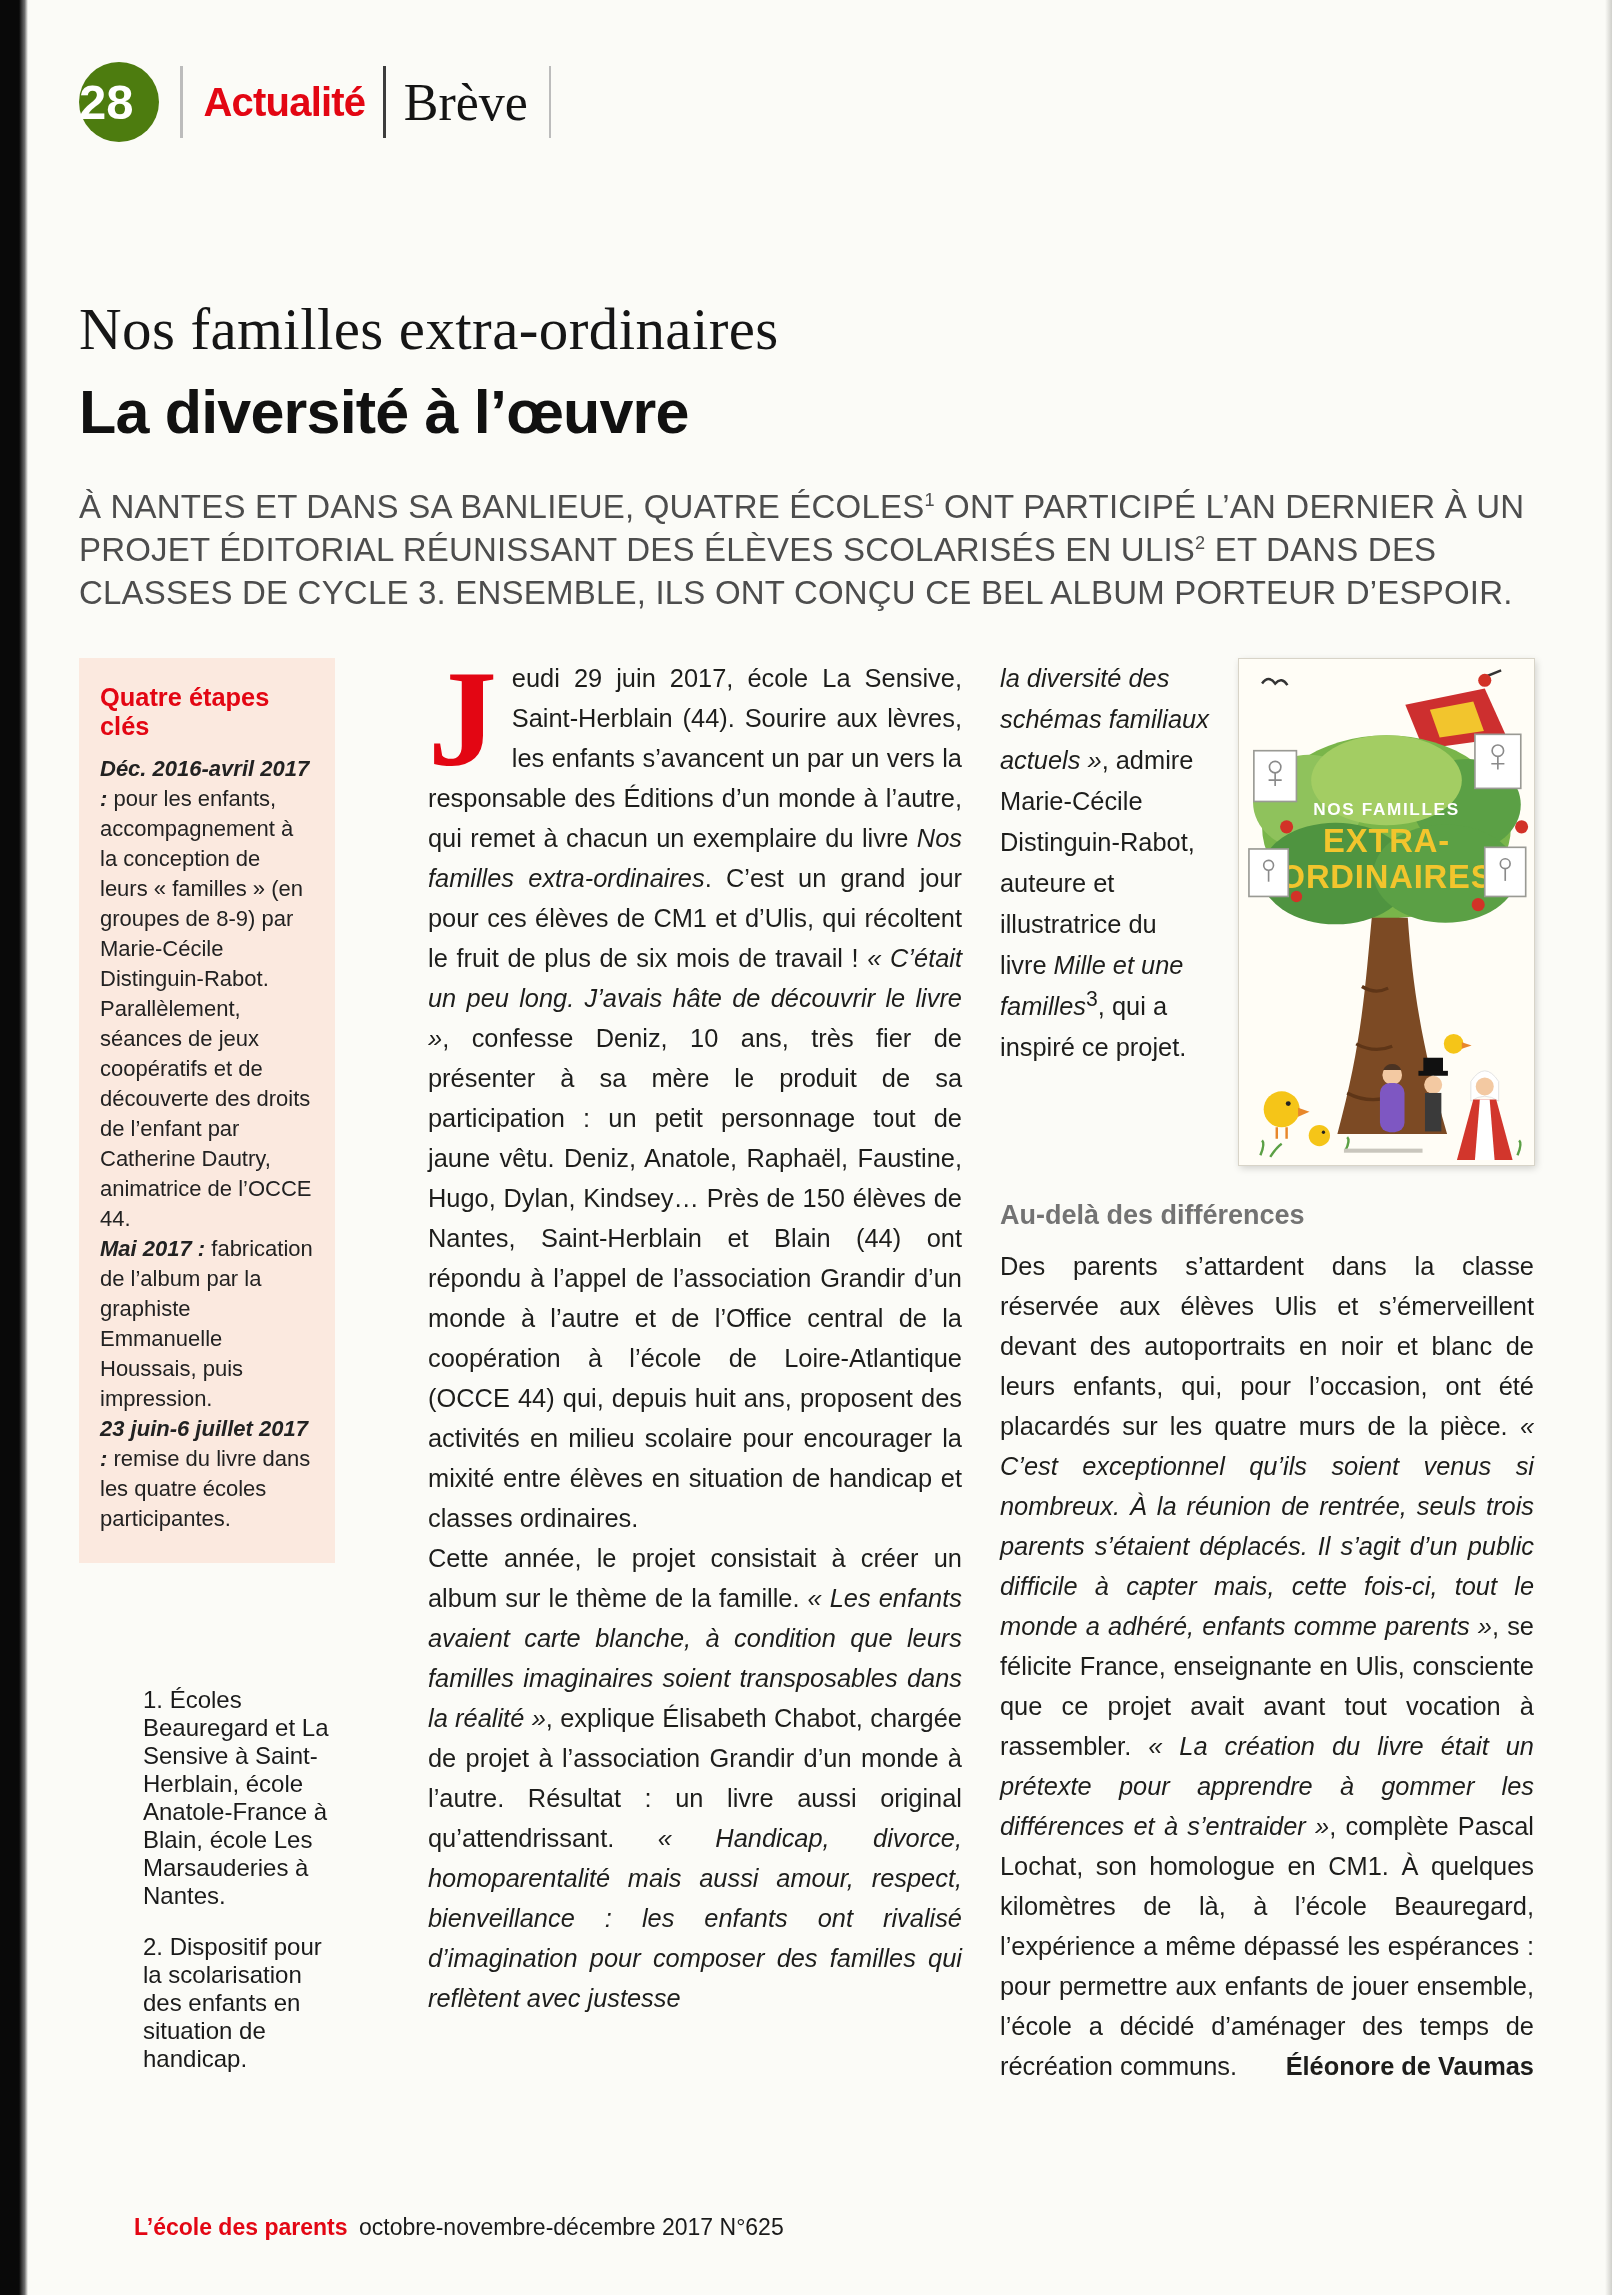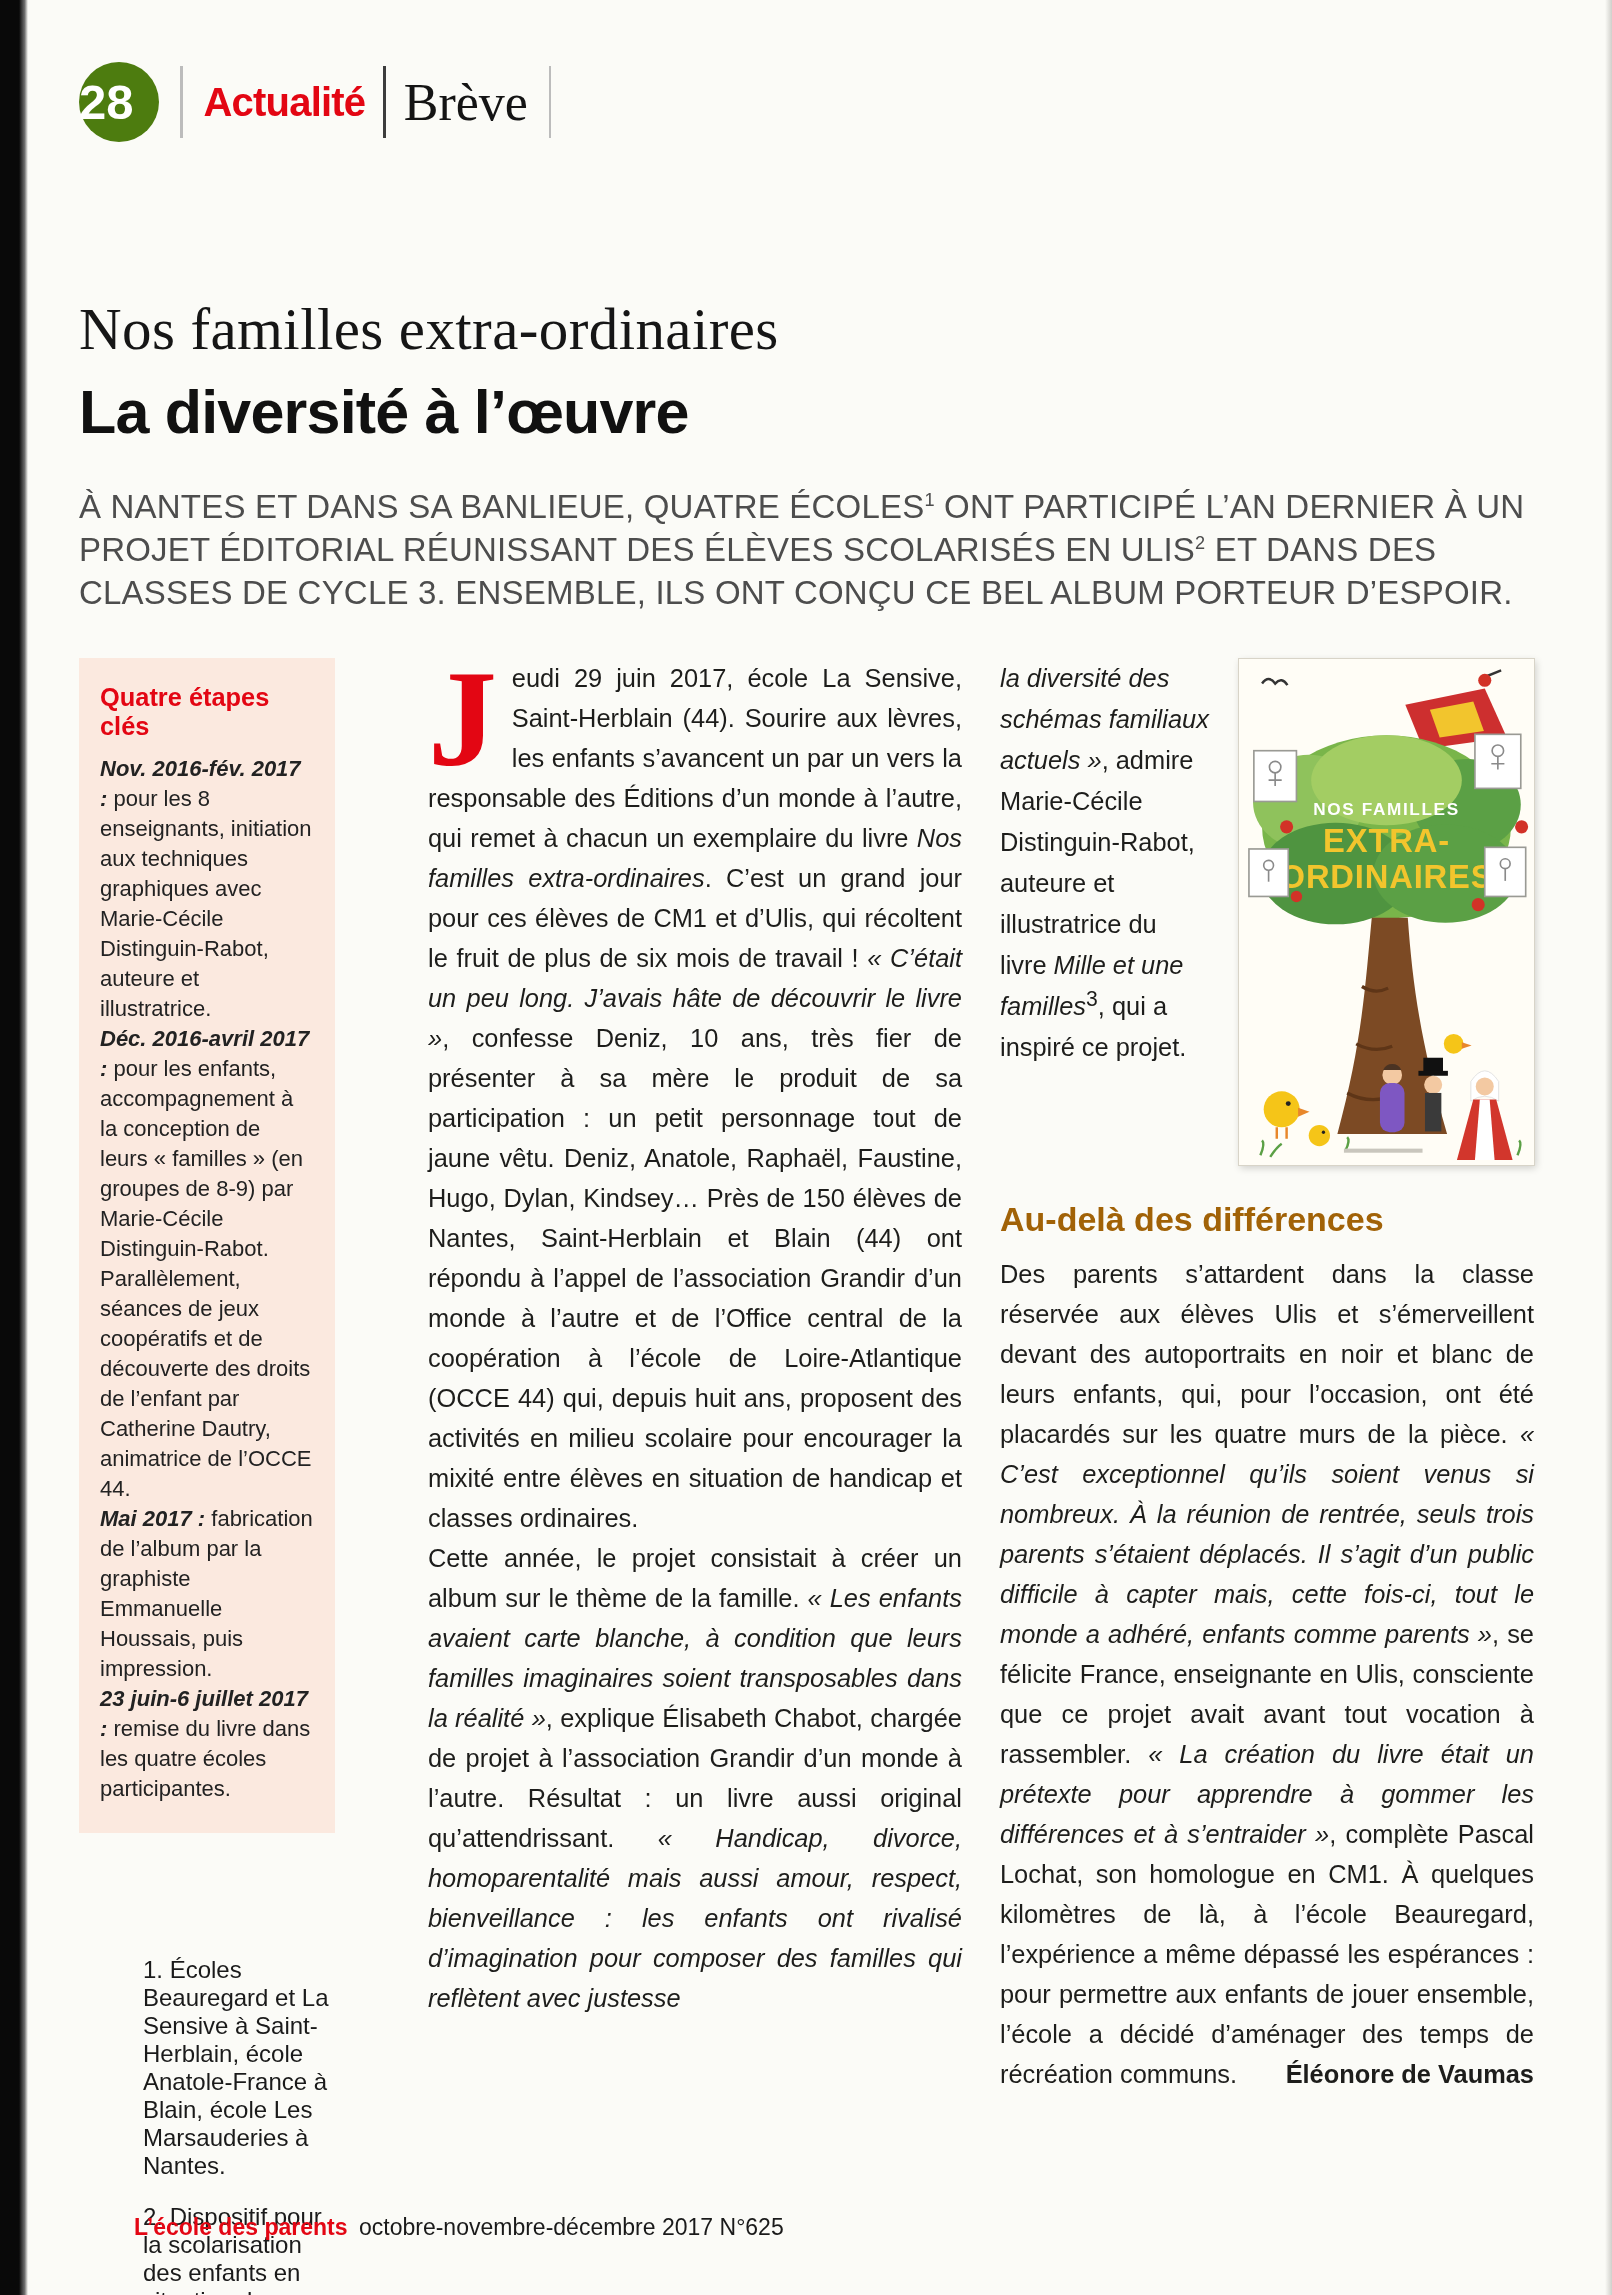--- a/index.html
+++ b/index.html
@@ -48,21 +48,21 @@
   .para{margin:0;font-size:25.4px;line-height:40px;text-align:justify;}
   .dropcap{float:left;font-family:"Liberation Serif",serif;font-weight:bold;color:var(--red);
     font-size:138px;line-height:107px;padding:6.6px 14.8px 0 0;}
 
   .right-col{width:534px;flex:none;}
   .top-row{display:flex;}
   .cont-text{margin:0;font-size:25.4px;line-height:41px;width:210px;flex:none;margin-right:28px;text-align:left;}
   .book-cover{margin:0;width:295px;height:506px;background:#fffdf6;border:0.8px solid #d8d4c8;
     box-shadow:1.6px 2.5px 7.4px rgba(0,0,0,.18);flex:none;}
   .book-cover svg{display:block;width:100%;height:100%;}
-  .crosshead{margin:34px 0 14.8px;font-size:34px;color:#a16207;}
+  .crosshead{margin:34px 0 14.8px;font-size:27px;color:#737373;}
   .byline{float:right;font-weight:bold;}
 
   .st-i{font-style:italic;}
   .st-bi{font-weight:bold;font-style:italic;}
   sup{line-height:0;}
 
   .pagefoot{position:absolute;left:134px;bottom:54px;font-size:23px;color:#1a1a1a;}
   .mag-name{color:var(--red);font-weight:bold;margin-right:11.5px;margin-top:48px;}
 
   .cv-small{font-family:"Liberation Sans",sans-serif;font-weight:bold;font-size:21px;fill:#ffffff;letter-spacing:2px;}
@@ -92,21 +92,20 @@
       <h1 class="kicker">Nos familles extra-ordinaires</h1>
       <h2 class="headline">La diversité à l’œuvre</h2>
       <p class="standfirst"><span>À NANTES ET DANS SA BANLIEUE, QUATRE ÉCOLES</span><sup>1</sup><span> ONT PARTICIPÉ L’AN DERNIER À UN PROJET ÉDITORIAL RÉUNISSANT DES ÉLÈVES SCOLARISÉS EN ULIS</span><sup>2</sup><span> ET DANS DES CLASSES DE CYCLE 3. ENSEMBLE, ILS ONT CONÇU CE BEL ALBUM PORTEUR D’ESPOIR.</span></p>
     </section>
 
     <section class="columns">
 
       <aside class="left-col">
         <div class="keybox">
           <h3 class="keybox-title">Quatre étapes clés</h3>
-          <p class="keybox-item"><span class="st-bi">Nov. 2016-fév. 2017 : </span><span>pour les 8 enseignants, initiation aux techniques graphiques avec Marie-Cécile Distinguin-Rabot, auteure et illustratrice.</span></p>
           <p class="keybox-item"><span class="st-bi">Déc. 2016-avril 2017 : </span><span>pour les enfants, accompagnement à la conception de leurs « familles » (en groupes de 8-9) par Marie-Cécile Distinguin-Rabot. Parallèlement, séances de jeux coopératifs et de découverte des droits de l’enfant par Catherine Dautry, animatrice de l’OCCE 44.</span></p>
           <p class="keybox-item"><span class="st-bi">Mai 2017 : </span><span>fabrication de l’album par la graphiste Emmanuelle Houssais, puis impression.</span></p>
           <p class="keybox-item"><span class="st-bi">23 juin-6 juillet 2017 : </span><span>remise du livre dans les quatre écoles participantes.</span></p>
         </div>
         <div class="footnotes">
           <p class="footnote">1. Écoles Beauregard et La Sensive à Saint-Herblain, école Anatole-France à Blain, école Les Marsauderies à Nantes.</p>
           <p class="footnote">2. Dispositif pour la scolarisation des enfants en situation de handicap.</p>
 
         </div>
       </aside>

